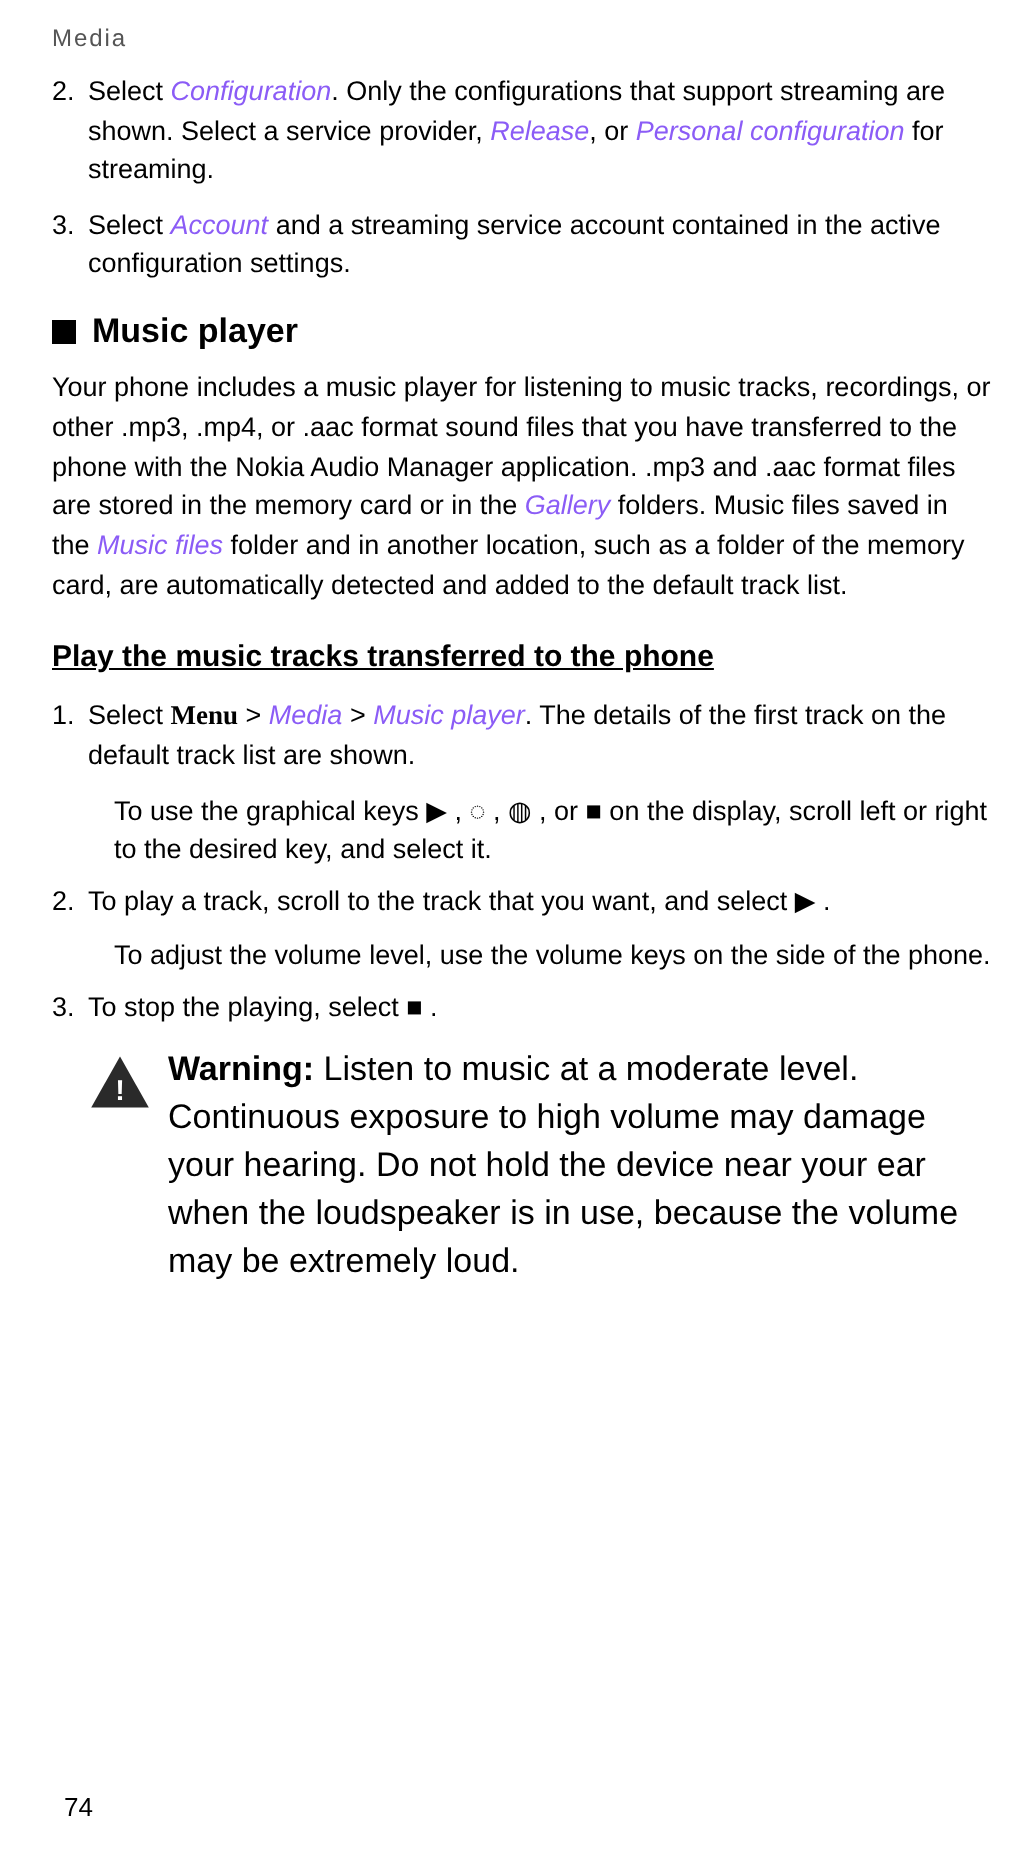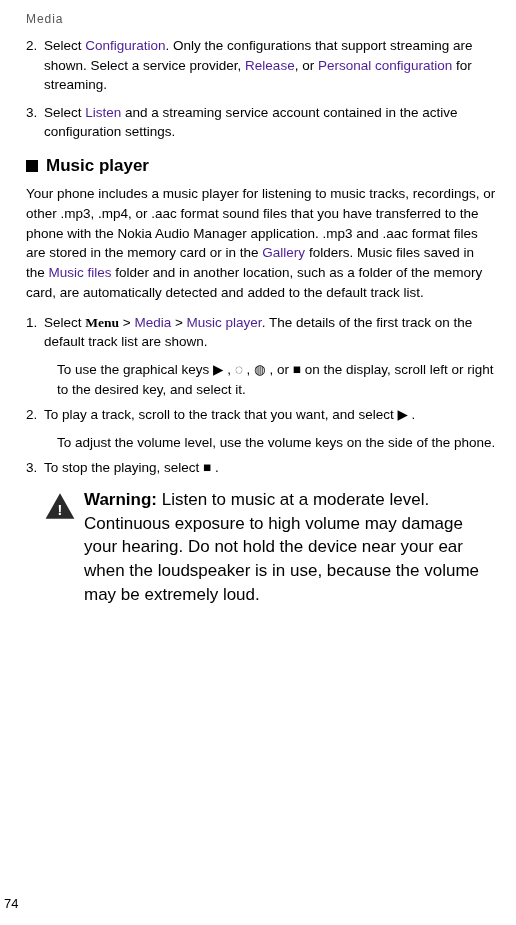--- a/index.html
+++ b/index.html
@@ -60,21 +60,22 @@
       margin-bottom: 10px;
     }
     .play-heading {
       font-size: 15px;
       font-weight: bold;
       text-decoration: underline;
       margin: 16px 0 10px 0;
       line-height: 1.3;
     }
     .link-italic {
-      color: #4c1d95;
+      color: #8b5cf6;
+      font-style: italic;
       text-decoration: none;
     }
     .bold-text {
       font-weight: bold;
       font-family: Liberation Serif, serif;
     }
     .warning-box {
       display: flex;
       align-items: flex-start;
       margin-top: 10px;
@@ -90,21 +91,21 @@
     .warning-text {
       font-size: 17px;
       line-height: 1.4;
     }
     .warning-bold {
       font-weight: bold;
     }
     .page-number {
       position: absolute;
       bottom: 14px;
-      left: 4px;
+      left: 32px;
       font-size: 13px;
     }
   </style>
 </head>
 <body>
 
 <div class="page" style="position:relative; min-height:925px;padding-left:26px;">
 
   <div class="header-bar">
     <span>Media</span>
@@ -113,33 +114,36 @@
   <div class="numbered-item">
     <span class="num">2.</span>
     <span class="content">
       Select <span class="link-italic">Configuration</span>. Only the configurations that support streaming are shown. Select a service provider, <span class="link-italic">Release</span>, or <span class="link-italic">Personal configuration</span> for streaming.
     </span>
   </div>
 
   <div class="numbered-item">
     <span class="num">3.</span>
     <span class="content">
-      Select <span class="link-italic">Listen</span> and a streaming service account contained in the active configuration settings.
+      Select <span class="link-italic">Account</span> and a streaming service account contained in the active configuration settings.
     </span>
   </div>
 
   <div class="music-player-heading">
     <div class="black-square"></div>
     <span class="heading-text">Music player</span>
   </div>
 
   <div class="body-para">
     Your phone includes a music player for listening to music tracks, recordings, or other .mp3, .mp4, or .aac format sound files that you have transferred to the phone with the Nokia Audio Manager application. .mp3 and .aac format files are stored in the memory card or in the <span class="link-italic">Gallery</span> folders. Music files saved in the <span class="link-italic">Music files</span> folder and in another location, such as a folder of the memory card, are automatically detected and added to the default track list.
   </div>
 
+  <div class="play-heading">
+    <span>Play the music tracks transferred to the phone</span>
+  </div>
 
   <div class="numbered-item">
     <span class="num">1.</span>
     <span class="content">
       Select <span class="bold-text">Menu</span> &gt; <span class="link-italic">Media</span> &gt; <span class="link-italic">Music player</span>. The details of the first track on the default track list are shown.
     </span>
   </div>
   <div class="indent-item">
     To use the graphical keys ▶ , ◌ , ◍ , or ■ on the display, scroll left or right to the desired key, and select it.
   </div>

